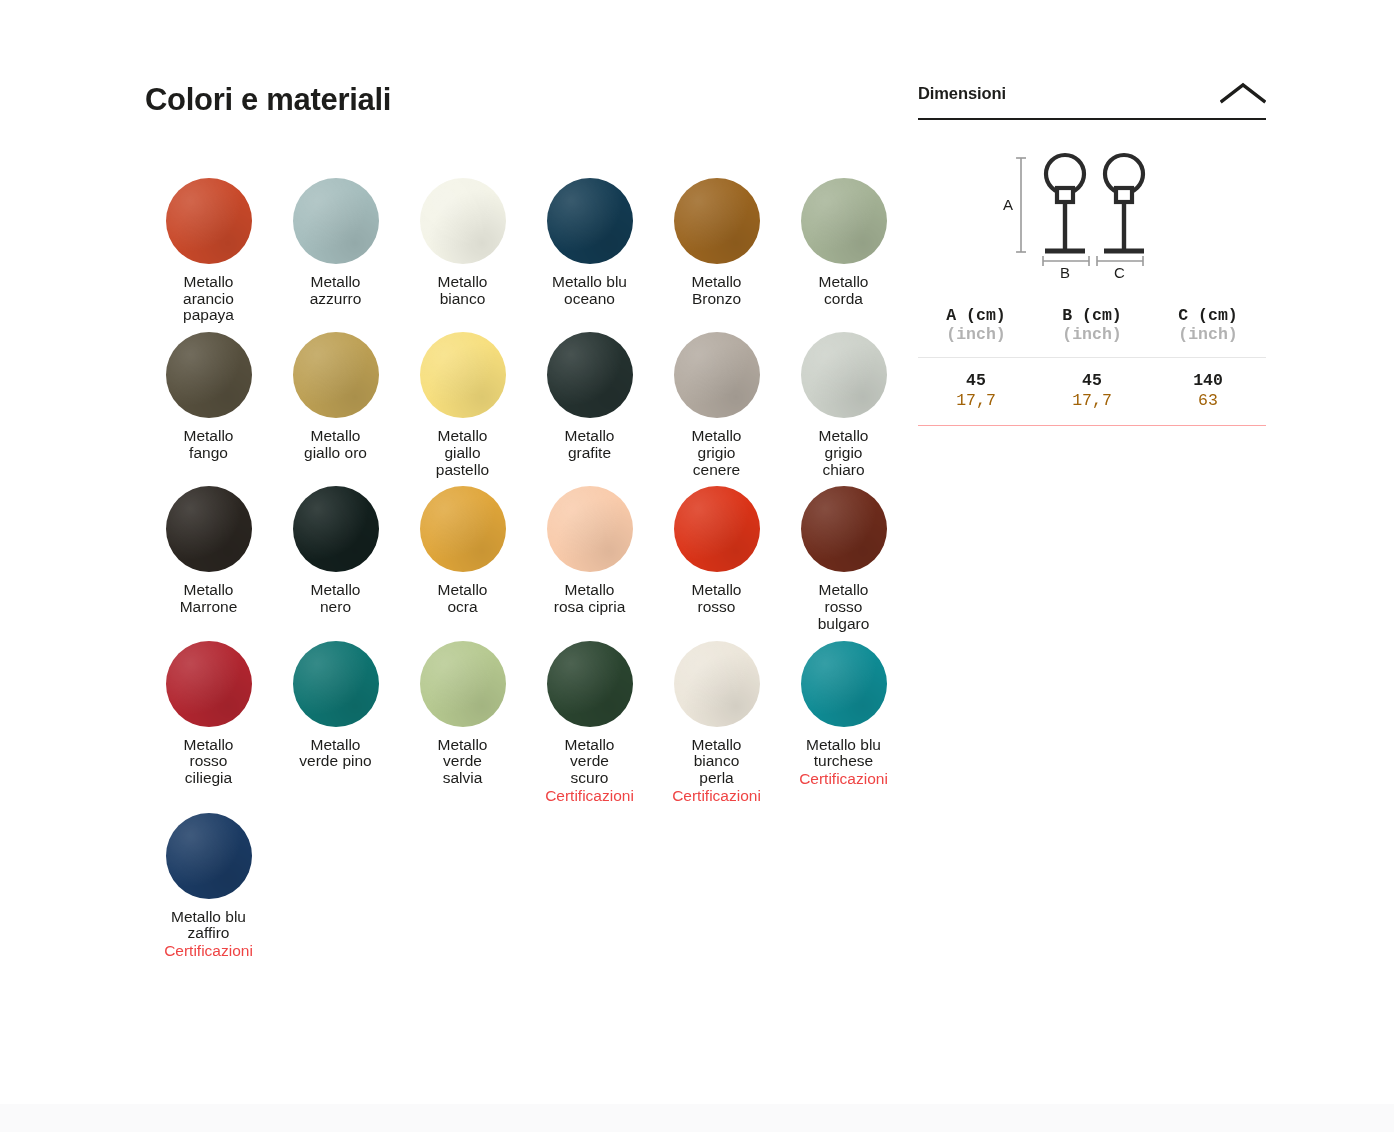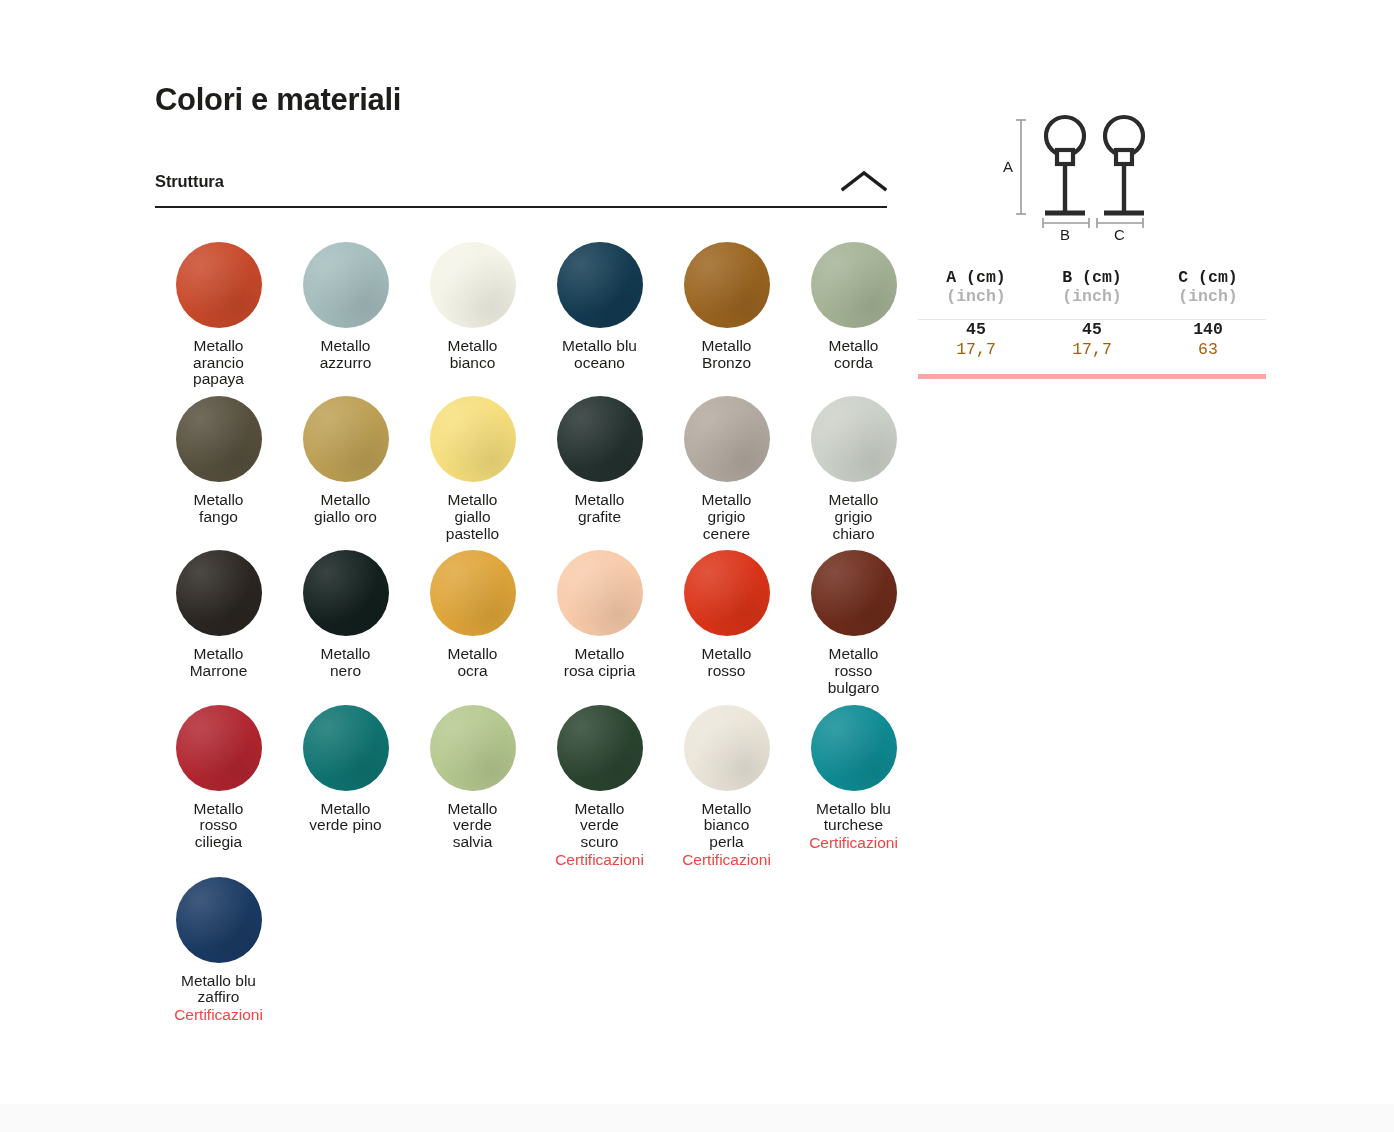--- a/index.html
+++ b/index.html
@@ -22,21 +22,21 @@
   .footer-band {
     position: absolute;
     left: 0; right: 0; bottom: 0;
     height: 28px;
     background: #fafafb;
   }
 
   
   .col-left {
     position: absolute;
-    left: 155px; top: 82px;
+    left: 145px; top: 82px;
     width: 732px;
   }
   .col-right {
     position: absolute;
     left: 918px; top: 82px;
     width: 348px;
   }
 
   h1.section-title {
     font-size: 31px;
@@ -125,22 +125,23 @@
   .dim-table th, .dim-table td {
     text-align: center;
     padding: 0;
     font-family: Liberation Mono, monospace;
   }
   .dim-table thead th {
     padding-bottom: 12px;
     border-bottom: 1px solid #e6e6e6;
   }
   .dim-table tbody td {
+    padding-top: 13px;
     padding-bottom: 14px;
-    border-bottom: 5px solid #fca5a5;
+    border-bottom: 1px solid #fca5a5;
   }
   .th-main {
     display: block;
     font-size: 16.5px;
     font-weight: bold;
     color: #1d1d1b;
     line-height: 1.18;
   }
   .th-sub {
     display: block;
@@ -164,174 +165,174 @@
 </style>
 </head>
 <body>
 
 <div class="page">
 
   <div class="col-left">
 
     <h1 class="section-title">Colori e materiali</h1>
 
+
+    <div class="swatch-grid">
+        <div class="swatch-cell">
+          <div class="swatch-dot" style="background: rgb(201, 73, 42);"></div>
+          <div class="swatch-name">Metallo
+arancio
+papaya</div>
+        </div>
+        <div class="swatch-cell">
+          <div class="swatch-dot" style="background: rgb(165, 189, 189);"></div>
+          <div class="swatch-name">Metallo
+azzurro</div>
+        </div>
+        <div class="swatch-cell">
+          <div class="swatch-dot" style="background: rgb(244, 244, 232);"></div>
+          <div class="swatch-name">Metallo
+bianco</div>
+        </div>
+        <div class="swatch-cell">
+          <div class="swatch-dot" style="background: rgb(19, 59, 82);"></div>
+          <div class="swatch-name">Metallo blu
+oceano</div>
+        </div>
+        <div class="swatch-cell">
+          <div class="swatch-dot" style="background: rgb(155, 101, 32);"></div>
+          <div class="swatch-name">Metallo
+Bronzo</div>
+        </div>
+        <div class="swatch-cell">
+          <div class="swatch-dot" style="background: rgb(165, 179, 150);"></div>
+          <div class="swatch-name">Metallo
+corda</div>
+        </div>
+        <div class="swatch-cell">
+          <div class="swatch-dot" style="background: rgb(87, 80, 62);"></div>
+          <div class="swatch-name">Metallo
+fango</div>
+        </div>
+        <div class="swatch-cell">
+          <div class="swatch-dot" style="background: rgb(189, 160, 84);"></div>
+          <div class="swatch-name">Metallo
+giallo oro</div>
+        </div>
+        <div class="swatch-cell">
+          <div class="swatch-dot" style="background: rgb(247, 223, 125);"></div>
+          <div class="swatch-name">Metallo
+giallo
+pastello</div>
+        </div>
+        <div class="swatch-cell">
+          <div class="swatch-dot" style="background: rgb(37, 50, 48);"></div>
+          <div class="swatch-name">Metallo
+grafite</div>
+        </div>
+        <div class="swatch-cell">
+          <div class="swatch-dot" style="background: rgb(179, 170, 160);"></div>
+          <div class="swatch-name">Metallo
+grigio
+cenere</div>
+        </div>
+        <div class="swatch-cell">
+          <div class="swatch-dot" style="background: rgb(204, 209, 201);"></div>
+          <div class="swatch-name">Metallo
+grigio
+chiaro</div>
+        </div>
+        <div class="swatch-cell">
+          <div class="swatch-dot" style="background: rgb(43, 38, 33);"></div>
+          <div class="swatch-name">Metallo
+Marrone</div>
+        </div>
+        <div class="swatch-cell">
+          <div class="swatch-dot" style="background: rgb(19, 32, 30);"></div>
+          <div class="swatch-name">Metallo
+nero</div>
+        </div>
+        <div class="swatch-cell">
+          <div class="swatch-dot" style="background: rgb(224, 166, 58);"></div>
+          <div class="swatch-name">Metallo
+ocra</div>
+        </div>
+        <div class="swatch-cell">
+          <div class="swatch-dot" style="background: rgb(249, 203, 171);"></div>
+          <div class="swatch-name">Metallo
+rosa cipria</div>
+        </div>
+        <div class="swatch-cell">
+          <div class="swatch-dot" style="background: rgb(220, 52, 24);"></div>
+          <div class="swatch-name">Metallo
+rosso</div>
+        </div>
+        <div class="swatch-cell">
+          <div class="swatch-dot" style="background: rgb(110, 44, 28);"></div>
+          <div class="swatch-name">Metallo
+rosso
+bulgaro</div>
+        </div>
+        <div class="swatch-cell">
+          <div class="swatch-dot" style="background: rgb(178, 38, 48);"></div>
+          <div class="swatch-name">Metallo
+rosso
+ciliegia</div>
+        </div>
+        <div class="swatch-cell">
+          <div class="swatch-dot" style="background: rgb(15, 116, 113);"></div>
+          <div class="swatch-name">Metallo
+verde pino</div>
+        </div>
+        <div class="swatch-cell">
+          <div class="swatch-dot" style="background: rgb(182, 201, 144);"></div>
+          <div class="swatch-name">Metallo
+verde
+salvia</div>
+        </div>
+        <div class="swatch-cell">
+          <div class="swatch-dot" style="background: rgb(43, 69, 48);"></div>
+          <div class="swatch-name">Metallo
+verde
+scuro</div>
+          <div class="swatch-cert">Certificazioni</div>
+        </div>
+        <div class="swatch-cell">
+          <div class="swatch-dot" style="background: rgb(236, 230, 218);"></div>
+          <div class="swatch-name">Metallo
+bianco
+perla</div>
+          <div class="swatch-cert">Certificazioni</div>
+        </div>
+        <div class="swatch-cell">
+          <div class="swatch-dot" style="background: rgb(15, 140, 149);"></div>
+          <div class="swatch-name">Metallo blu
+turchese</div>
+          <div class="swatch-cert">Certificazioni</div>
+        </div>
+        <div class="swatch-cell">
+          <div class="swatch-dot" style="background: rgb(27, 59, 100);"></div>
+          <div class="swatch-name">Metallo blu
+zaffiro</div>
+          <div class="swatch-cert">Certificazioni</div>
+        </div>
+      </div>
+  </div>
+
+  <div class="col-right">
+
+
     <div class="accordion-head">
-      <span class="accordion-label">Struttura</span>
+      <span class="accordion-label">Dimensioni</span>
       <span class="chevron">
         <svg width="46" height="22" viewBox="0 0 46 22" fill="none" xmlns="http://www.w3.org/2000/svg">
           <path d="M2 19 L23 3 L44 19" stroke="#1d1d1b" stroke-width="3.4" stroke-linecap="square" fill="none"></path>
         </svg>
       </span>
     </div>
-
-    <div class="swatch-grid">
-        <div class="swatch-cell">
-          <div class="swatch-dot" style="background: rgb(201, 73, 42);"></div>
-          <div class="swatch-name">Metallo
-arancio
-papaya</div>
-        </div>
-        <div class="swatch-cell">
-          <div class="swatch-dot" style="background: rgb(165, 189, 189);"></div>
-          <div class="swatch-name">Metallo
-azzurro</div>
-        </div>
-        <div class="swatch-cell">
-          <div class="swatch-dot" style="background: rgb(244, 244, 232);"></div>
-          <div class="swatch-name">Metallo
-bianco</div>
-        </div>
-        <div class="swatch-cell">
-          <div class="swatch-dot" style="background: rgb(19, 59, 82);"></div>
-          <div class="swatch-name">Metallo blu
-oceano</div>
-        </div>
-        <div class="swatch-cell">
-          <div class="swatch-dot" style="background: rgb(155, 101, 32);"></div>
-          <div class="swatch-name">Metallo
-Bronzo</div>
-        </div>
-        <div class="swatch-cell">
-          <div class="swatch-dot" style="background: rgb(165, 179, 150);"></div>
-          <div class="swatch-name">Metallo
-corda</div>
-        </div>
-        <div class="swatch-cell">
-          <div class="swatch-dot" style="background: rgb(87, 80, 62);"></div>
-          <div class="swatch-name">Metallo
-fango</div>
-        </div>
-        <div class="swatch-cell">
-          <div class="swatch-dot" style="background: rgb(189, 160, 84);"></div>
-          <div class="swatch-name">Metallo
-giallo oro</div>
-        </div>
-        <div class="swatch-cell">
-          <div class="swatch-dot" style="background: rgb(247, 223, 125);"></div>
-          <div class="swatch-name">Metallo
-giallo
-pastello</div>
-        </div>
-        <div class="swatch-cell">
-          <div class="swatch-dot" style="background: rgb(37, 50, 48);"></div>
-          <div class="swatch-name">Metallo
-grafite</div>
-        </div>
-        <div class="swatch-cell">
-          <div class="swatch-dot" style="background: rgb(179, 170, 160);"></div>
-          <div class="swatch-name">Metallo
-grigio
-cenere</div>
-        </div>
-        <div class="swatch-cell">
-          <div class="swatch-dot" style="background: rgb(204, 209, 201);"></div>
-          <div class="swatch-name">Metallo
-grigio
-chiaro</div>
-        </div>
-        <div class="swatch-cell">
-          <div class="swatch-dot" style="background: rgb(43, 38, 33);"></div>
-          <div class="swatch-name">Metallo
-Marrone</div>
-        </div>
-        <div class="swatch-cell">
-          <div class="swatch-dot" style="background: rgb(19, 32, 30);"></div>
-          <div class="swatch-name">Metallo
-nero</div>
-        </div>
-        <div class="swatch-cell">
-          <div class="swatch-dot" style="background: rgb(224, 166, 58);"></div>
-          <div class="swatch-name">Metallo
-ocra</div>
-        </div>
-        <div class="swatch-cell">
-          <div class="swatch-dot" style="background: rgb(249, 203, 171);"></div>
-          <div class="swatch-name">Metallo
-rosa cipria</div>
-        </div>
-        <div class="swatch-cell">
-          <div class="swatch-dot" style="background: rgb(220, 52, 24);"></div>
-          <div class="swatch-name">Metallo
-rosso</div>
-        </div>
-        <div class="swatch-cell">
-          <div class="swatch-dot" style="background: rgb(110, 44, 28);"></div>
-          <div class="swatch-name">Metallo
-rosso
-bulgaro</div>
-        </div>
-        <div class="swatch-cell">
-          <div class="swatch-dot" style="background: rgb(178, 38, 48);"></div>
-          <div class="swatch-name">Metallo
-rosso
-ciliegia</div>
-        </div>
-        <div class="swatch-cell">
-          <div class="swatch-dot" style="background: rgb(15, 116, 113);"></div>
-          <div class="swatch-name">Metallo
-verde pino</div>
-        </div>
-        <div class="swatch-cell">
-          <div class="swatch-dot" style="background: rgb(182, 201, 144);"></div>
-          <div class="swatch-name">Metallo
-verde
-salvia</div>
-        </div>
-        <div class="swatch-cell">
-          <div class="swatch-dot" style="background: rgb(43, 69, 48);"></div>
-          <div class="swatch-name">Metallo
-verde
-scuro</div>
-          <div class="swatch-cert">Certificazioni</div>
-        </div>
-        <div class="swatch-cell">
-          <div class="swatch-dot" style="background: rgb(236, 230, 218);"></div>
-          <div class="swatch-name">Metallo
-bianco
-perla</div>
-          <div class="swatch-cert">Certificazioni</div>
-        </div>
-        <div class="swatch-cell">
-          <div class="swatch-dot" style="background: rgb(15, 140, 149);"></div>
-          <div class="swatch-name">Metallo blu
-turchese</div>
-          <div class="swatch-cert">Certificazioni</div>
-        </div>
-        <div class="swatch-cell">
-          <div class="swatch-dot" style="background: rgb(27, 59, 100);"></div>
-          <div class="swatch-name">Metallo blu
-zaffiro</div>
-          <div class="swatch-cert">Certificazioni</div>
-        </div>
-      </div>
-  </div>
-
-  <div class="col-right">
-
-
 
     <div class="dim-figure">
       <svg width="230" height="135" viewBox="0 0 230 135" xmlns="http://www.w3.org/2000/svg">
 
         <g stroke="#9a9a9a" stroke-width="1.6" fill="none">
           <line x1="44" y1="14" x2="44" y2="108"></line>
           <line x1="39" y1="14" x2="49" y2="14"></line>
           <line x1="39" y1="108" x2="49" y2="108"></line>
         </g>
         <text x="26" y="66" font-family="Liberation Sans, sans-serif" font-size="15" fill="#1d1d1b">A</text>

